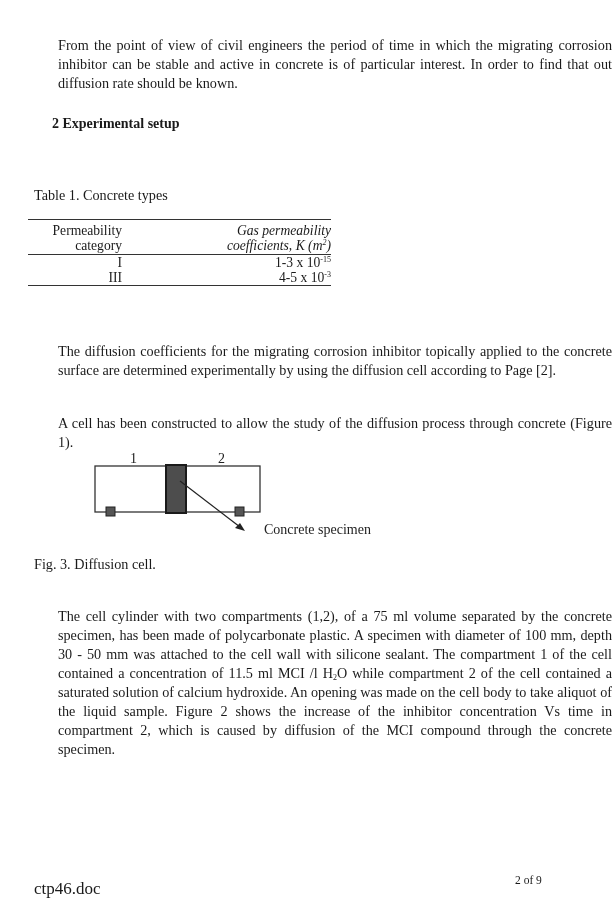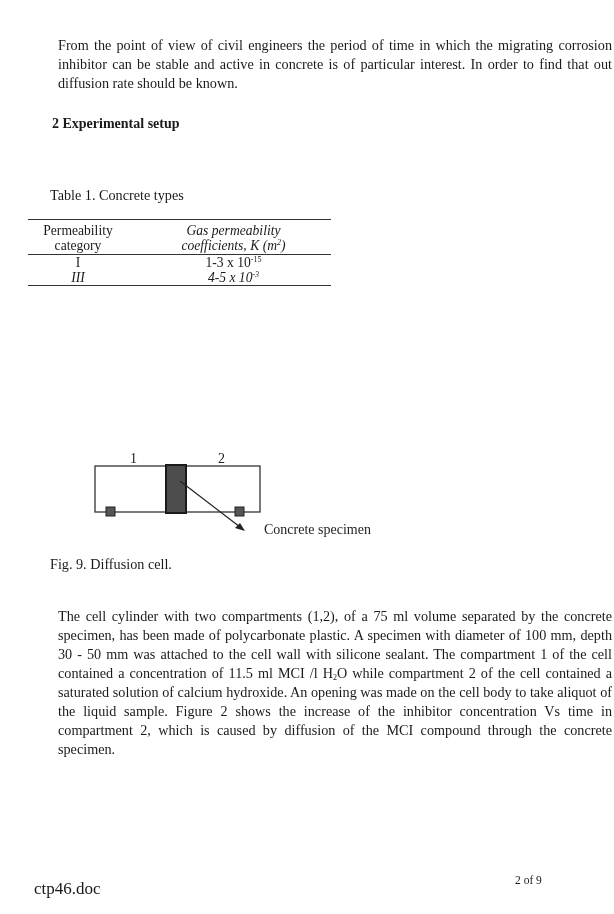--- a/index.html
+++ b/index.html
@@ -2,26 +2,26 @@
 <html><head>
   <meta charset="utf-8">
   <style>
     html, body { margin:0; padding:0; background:#ffffff; }
     body { width:614px; height:914px; position:relative; overflow:hidden;
            font-family:"Liberation Serif", "DejaVu Serif", serif; color:#1a1a1a; }
     .page { position:absolute; left:0; top:0; width:614px; height:914px; }
     .para { position:absolute; left:42px; width:554px; font-size:14.2px; line-height:19px;
             text-align:justify; margin:16px; }
     .heading { position:absolute; left:40px; font-size:14px; font-weight:bold; margin:12px; }
-    .caption { position:absolute; left:50px; font-size:14.2px; margin:0; }
+    .caption { position:absolute; left:34px; font-size:14.2px; margin:0; }
     table.ct { position:absolute; left:28px; top:219px; width:303px; border-collapse:collapse;
                font-size:13.6px; line-height:15px; }
-    table.ct th, table.ct td { text-align:center; padding:0 0 0 6px; font-weight:normal; vertical-align:top; }
+    table.ct th, table.ct td { text-align:right; padding:0 0 0 6px; font-weight:normal; vertical-align:top; }
     table.ct thead tr { border-top:1.5px solid #333; border-bottom:1.5px solid #333; }
-    table.ct tbody tr:last-child { border-bottom:1.5px solid #333;font-style:italic; }
+    table.ct tbody tr:last-child { border-bottom:1.5px solid #333; }
     table.ct th.c2 { font-weight:normal; font-style:italic; padding-left:14px; }
     table.ct td.c2 { padding-left:14px; }
     table.ct th { padding-top:3px; padding-bottom:1px; }
     sup { font-size:8px; vertical-align:5px; line-height:0; }
     sub { font-size:8px; vertical-align:-2px; line-height:0; }
     .figure { position:absolute; left:90px; top:448px; width:320px; height:100px; }
     .footer-left { position:absolute; left:34px; top:879px; font-size:17px; }
     .footer-right { position:absolute; left:515px; top:874px; font-size:11.5px; }
   </style>
 </head>
@@ -54,36 +54,38 @@
         <td style="width:88px;">I</td>
         <td class="c2"><span>1-3 x 10</span><sup>-15</sup></td>
       </tr>
       <tr>
         <td>III</td>
         <td class="c2"><span>4-5 x 10</span><sup>-3</sup></td>
       </tr>
     </tbody>
   </table>
 
+  <p class="para" style="top:326px;">The diffusion coefficients for the migrating corrosion inhibitor topically applied to the concrete surface are determined experimentally by using the diffusion cell according to Page [2].</p>
 
+  <p class="para" style="top:398px;">A cell has been constructed to allow the study of the diffusion process through concrete (Figure 1).</p>
 
   <div class="figure">
     <svg width="320" height="100" viewBox="0 0 320 100">
       <rect x="5" y="18" width="165" height="46" fill="#fff" stroke="#333" stroke-width="1.3"></rect>
       <rect x="76" y="17" width="20" height="48" fill="#4d4d4d" stroke="#1a1a1a" stroke-width="2"></rect>
       <rect x="16" y="59" width="9" height="9" fill="#555" stroke="#222" stroke-width="1"></rect>
       <rect x="145" y="59" width="9" height="9" fill="#555" stroke="#222" stroke-width="1"></rect>
       <line x1="90" y1="33" x2="150" y2="79" stroke="#222" stroke-width="1.2"></line>
       <polygon points="155,83 145,80 150,75" fill="#222"></polygon>
       <text x="40" y="15" font-family="Liberation Serif, serif" font-size="14" fill="#222">1</text>
       <text x="128" y="15" font-family="Liberation Serif, serif" font-size="14" fill="#222">2</text>
       <text x="174" y="86" font-family="Liberation Serif, serif" font-size="14" fill="#222">Concrete specimen</text>
     </svg>
   </div>
 
-  <p class="caption" style="top:556px;">Fig. 9.  Diffusion cell.</p>
+  <p class="caption" style="top:556px;">Fig. 3.  Diffusion cell.</p>
 
   <p class="para" style="top:591px;"><span>The cell cylinder with two compartments (1,2), of a 75 ml volume separated by the concrete specimen, has been made of polycarbonate plastic. A specimen with diameter of 100 mm, depth 30 - 50 mm was attached to the cell wall with silicone sealant.  The compartment 1 of the cell contained a concentration of 11.5 ml MCI /l H</span><sub>2</sub><span>O while compartment 2 of the cell contained a saturated solution of calcium hydroxide.  An opening was made on the cell body to take aliquot of the liquid sample.  Figure 2 shows the increase of the inhibitor concentration Vs time in compartment 2, which is caused by diffusion of the MCI compound through the concrete specimen.</span></p>
 
   <div class="footer-left">ctp46.doc</div>
   <div class="footer-right">2 of 9</div>
 
 </div>
 
 </body></html>

